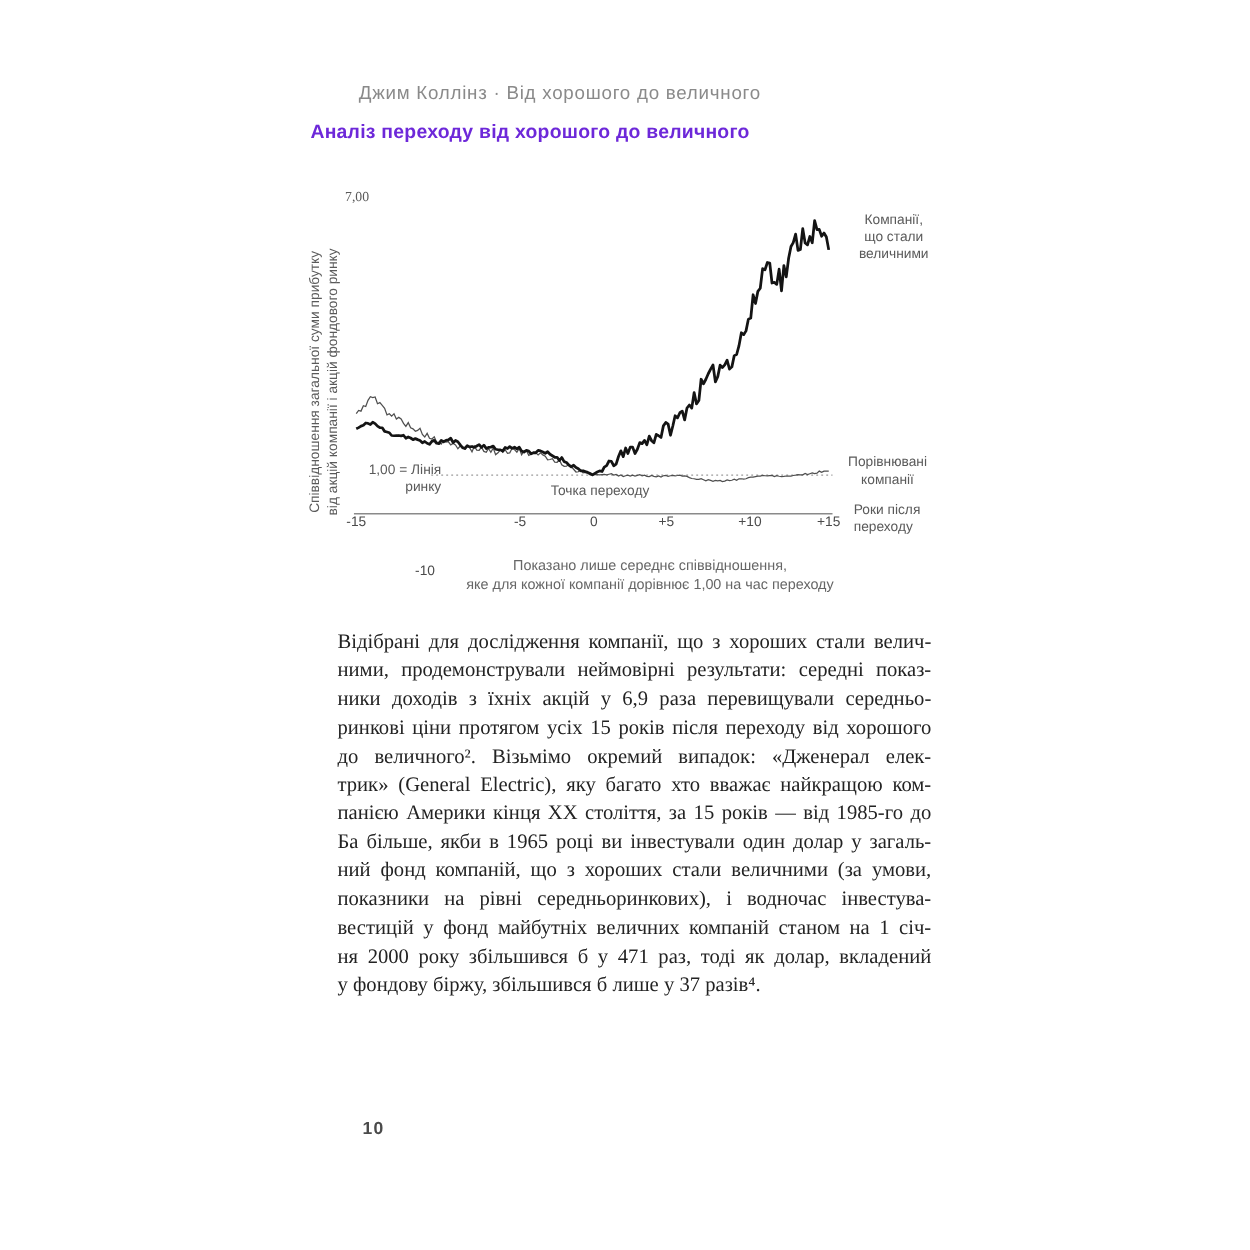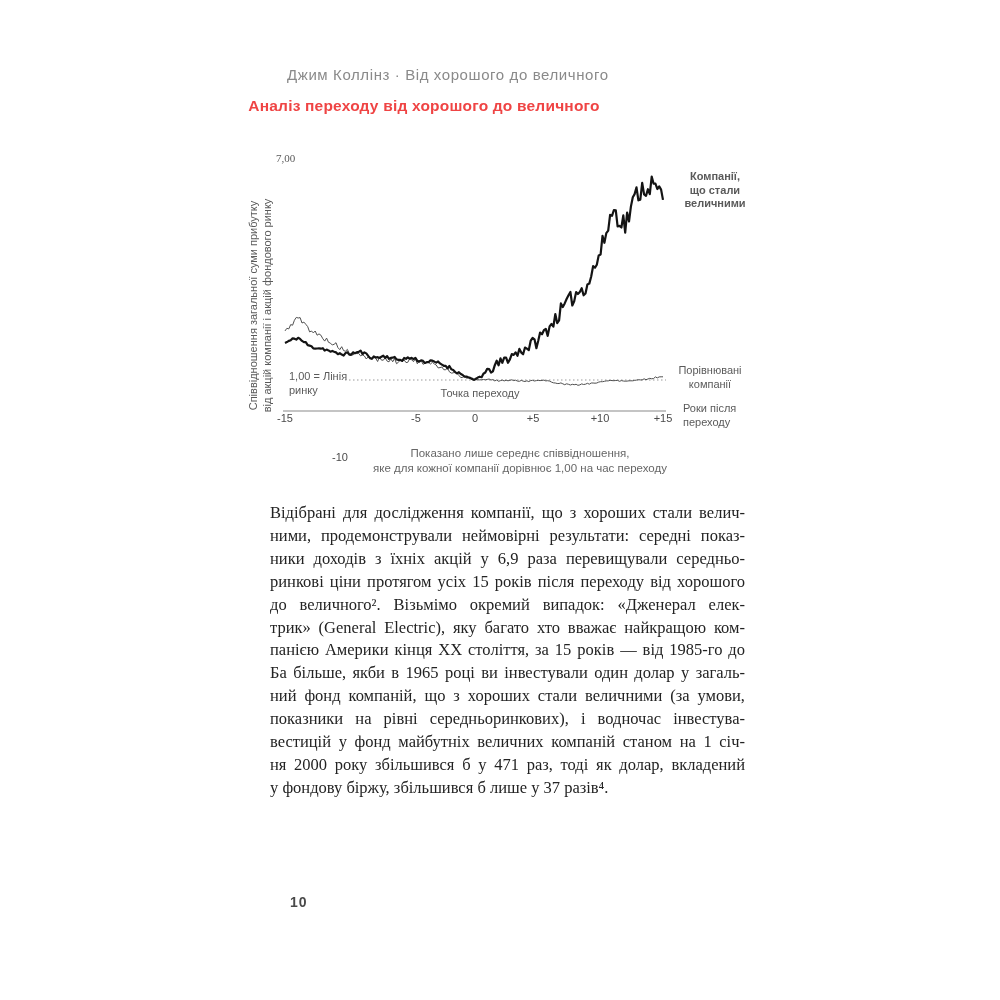--- a/index.html
+++ b/index.html
@@ -1,35 +1,35 @@
 <!DOCTYPE html>
 <html><head>
 <meta charset="utf-8">
 <style>
   html,body{margin:0;padding:0;background:#fff;}
   .page{position:relative;width:1000px;height:1000px;background:#ffffff;overflow:hidden;
         font-family:"Liberation Sans","DejaVu Sans",sans-serif;}
   .running-header{position:absolute;left:287px;top:66px;font-size:15px;letter-spacing:.6px;
         color:#8a8a8a;}
   .figure-title{position:absolute;left:0;top:97px;width:848px;text-align:center;
-        font-size:15.5px;font-weight:bold;color:#ef4444;letter-spacing:.2px;}
+        font-size:15.5px;font-weight:bold;color:#6d28d9;letter-spacing:.2px;}
   .chart{position:absolute;left:240px;top:130px;width:560px;height:350px;color:#5a5a5a;}
   .chart .lbl{position:absolute;font-size:11px;line-height:13.5px;color:#5a5a5a;}
   .preline{white-space:pre-line;}
   .ymax{left:36px;top:22px;color:#4a4a4a;font-family:Liberation Serif, serif;}
   .ylabel{left:-100px;top:162px;width:240px;text-align:center;transform:rotate(-90deg);
         font-size:10.5px;line-height:13px;}
   .plot{position:absolute;left:43px;top:30px;}
-  .market-label{left:49px;top:240px;width:64px;text-align:left;font-size:10.5px;}
+  .market-label{left:49px;top:240px;width:64px;text-align:right;font-size:10.5px;}
   .transition-label{left:195px;top:257px;width:90px;text-align:center;}
   .tick{position:absolute;top:282px;transform:translateX(-50%);font-size:11px;color:#4a4a4a;}
   .t0{left:45px;}.t1{left:100px;margin-top:39px;}.t2{left:176px;}.t3{left:235px;}
   .t4{left:293px;}.t5{left:360px;}.t6{left:423px;}
   .xaxis-label{left:443px;top:272px;width:72px;}
-  .ann-great{left:438px;top:40px;width:74px;text-align:center;font-weight:bold;}
+  .ann-great{left:438px;top:40px;width:74px;text-align:center;}
   .ann-comp{left:424px;top:234px;width:92px;text-align:center;}
   .fig-caption{position:absolute;left:20px;top:316px;width:520px;text-align:center;
         font-size:11.5px;line-height:15px;color:#666;}
   .body-text{position:absolute;left:270px;top:502px;width:475px;
         font-family:"Liberation Serif","DejaVu Serif",serif;font-size:16.5px;color:#232323;}
   .bodyline{line-height:22.9px;text-align:justify;text-align-last:justify;}
   .bodyline.last{text-align-last:left;}
   .page-number{position:absolute;left:290px;top:894px;font-size:14px;font-weight:bold;
         letter-spacing:1px;color:#4a4a4a;}
 </style>

